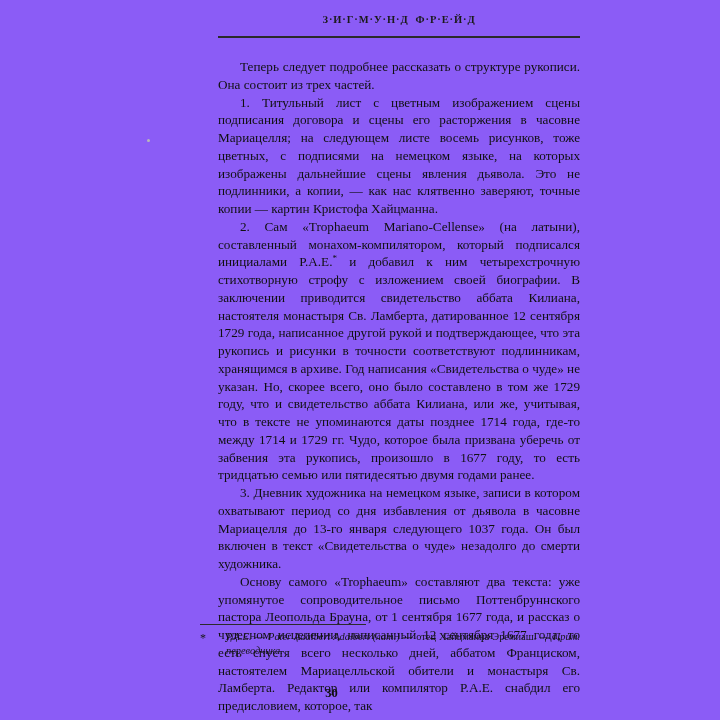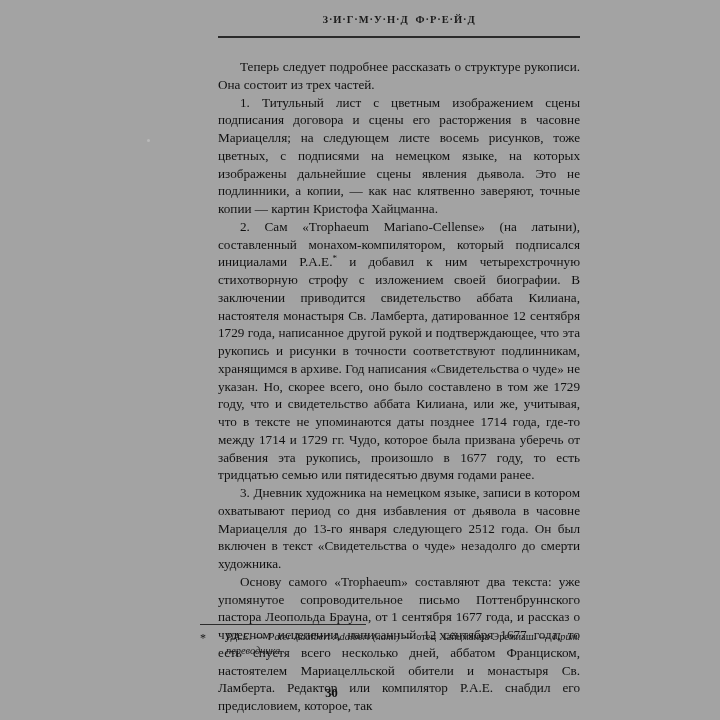--- a/index.html
+++ b/index.html
@@ -13,21 +13,21 @@
     height: 720px;
     overflow: hidden;
     font-family: "Liberation Serif", "DejaVu Serif", serif;
     color: #0d0d0d;
     position: relative;
   }
 
   .page {
     position: absolute;
     inset: 0;
-    background: #a3a3a3;
+    background: #8b5cf6;
   }
 
   
   .running-head {
     position: absolute;
     left: 218px;
     top: 14px;
     width: 362px;
     text-align: center;
   }
@@ -156,21 +156,21 @@
   <div class="speck"></div>
 
   <div class="textblock">
 
     <p class="para">Теперь следует подробнее рассказать о структуре рукописи. Она состоит из трех частей.</p>
 
     <p class="para">1. Титульный лист с цветным изображением сцены подписания договора и сцены его расторжения в часовне Мариацелля; на следующем листе восемь рисунков, тоже цветных, с подписями на немецком языке, на которых изображены дальнейшие сцены явления дьявола. Это не подлинники, а копии, — как нас клятвенно заверяют, точные копии — картин Кристофа Хайцманна.</p>
 
     <p class="para"><span>2. Сам «Trophaeum Mariano-Cellense» (на латыни), составленный монахом-компилятором, который подписался инициалами Р.А.Е.</span><span class="sup-marker">*</span><span> и добавил к ним четырехстрочную стихотворную строфу с изложением своей биографии. В заключении приводится свидетельство аббата Килиана, настоятеля монастыря Св. Ламберта, датированное 12 сентября 1729 года, написанное другой рукой и подтверждающее, что эта рукопись и рисунки в точности соответствуют подлинникам, хранящимся в архиве. Год написания «Свидетельства о чуде» не указан. Но, скорее всего, оно было составлено в том же 1729 году, что и свидетельство аббата Килиана, или же, учитывая, что в тексте не упоминаются даты позднее 1714 года, где-то между 1714 и 1729 гг. Чудо, которое была призвана уберечь от забвения эта рукопись, произошло в 1677 году, то есть тридцатью семью или пятидесятью двумя годами ранее.</span></p>
 
-    <p class="para">3. Дневник художника на немецком языке, записи в котором охватывают период со дня избавления от дьявола в часовне Мариацелля до 13-го января следующего 2512 года. Он был включен в текст «Свидетельства о чуде» незадолго до смерти художника.</p>
+    <p class="para">3. Дневник художника на немецком языке, записи в котором охватывают период со дня избавления от дьявола в часовне Мариацелля до 13-го января следующего 1037 года. Он был включен в текст «Свидетельства о чуде» незадолго до смерти художника.</p>
 
     <p class="para">Основу самого «Trophaeum» составляют два текста: уже упомянутое сопроводительное письмо Поттенбруннского пастора Леопольда Брауна, от 1 сентября 1677 года, и рассказ о чудесном исцелении, написанный 12 сентября 1677 года, то есть спустя всего несколько дней, аббатом Франциском, настоятелем Мариацелльской обители и монастыря Св. Ламберта. Редактор или компилятор Р.А.Е. снабдил его предисловием, которое, так</p>
 
   </div>
 
 
   <div class="footnote-rule"></div>
 
   <div class="footnote">
     <span class="footnote-mark">*</span>

